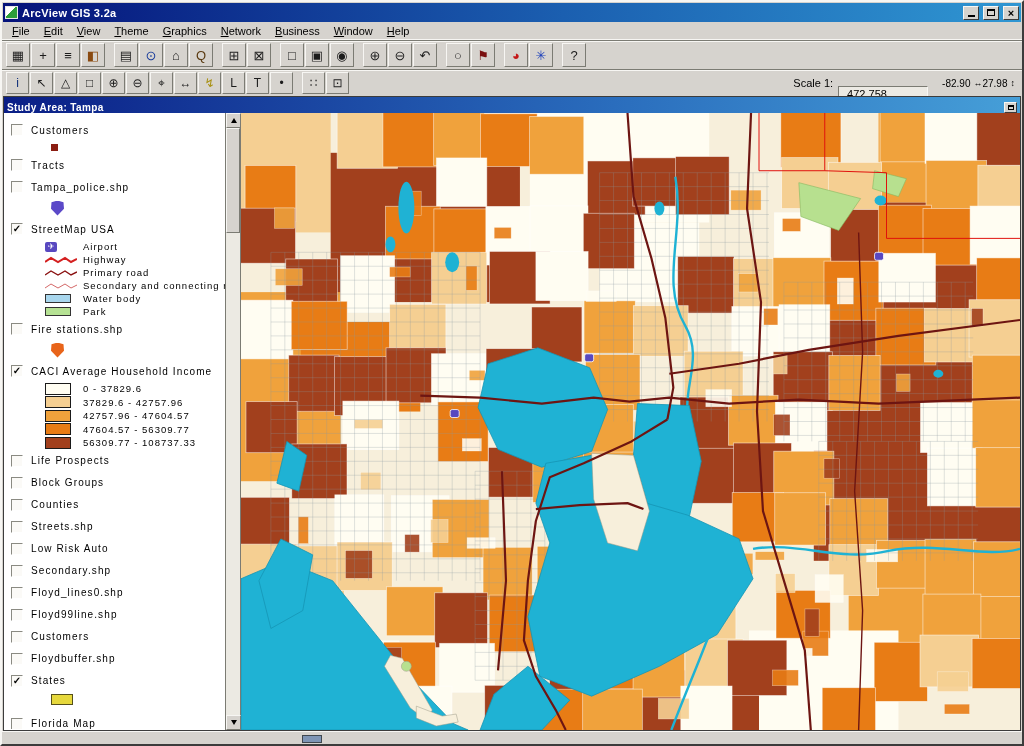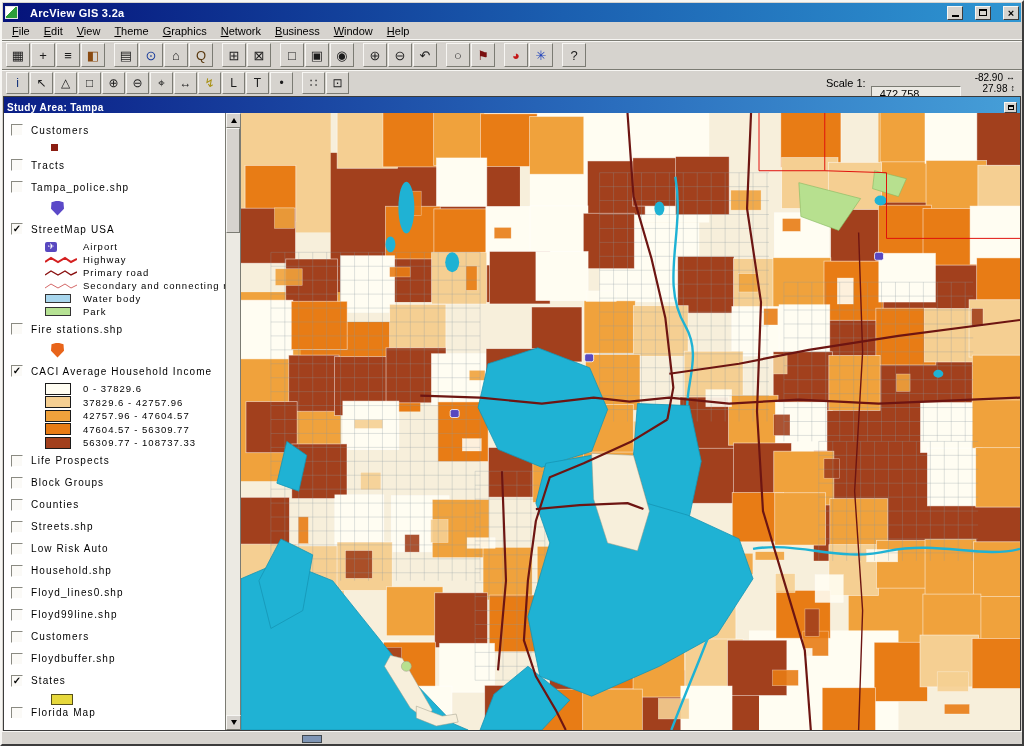--- a/index.html
+++ b/index.html
@@ -6,21 +6,21 @@
   html,body { width:1024px; height:746px; overflow:hidden; background:#000; }
   body { font-family:"Liberation Sans", sans-serif; }
   :root{
     --chrome:#d6d3ce; --hi:#f7f6f3; --lo:#7b7b73; --dk:#3c3c3c;
   }
   .app{ width:1024px; height:746px; background:var(--chrome);
         border:2px solid; border-color:var(--hi) var(--dk) var(--dk) var(--hi);
         display:flex; flex-direction:column; }
 
   
-  .titlebar{ height:19px; margin:1px 1px 0 1px; padding:0 2px; display:flex; align-items:center; gap:12px;
+  .titlebar{ height:19px; margin:1px 1px 0 1px; padding:0 2px; display:flex; align-items:center; gap:4px;
              background:linear-gradient(90deg,#05127a 0%,#1b5fb0 55%,#2f96d2 100%); }
   .app-icon{ width:13px; height:13px; background:linear-gradient(135deg,#ffffff 0 45%,#2d9e3a 45% 100%);
              border:1px solid #e8e8e8; flex:none; }
   .title-text{ flex:1; color:#fff; font-size:11px; font-weight:bold; letter-spacing:.3px; white-space:nowrap; }
   .winbtn{ width:16px; height:14px; background:var(--chrome); border:1px solid;
            border-color:var(--hi) var(--dk) var(--dk) var(--hi);
            display:flex; align-items:center; justify-content:center; padding:0; flex:none; }
   .g-min{ width:7px; height:2px; background:#000; margin-top:7px; }
   .g-max{ width:8px; height:7px; border:1px solid #000; border-top-width:2px; }
   .g-close{ font-size:11px; font-weight:bold; line-height:10px; color:#000; }
@@ -40,42 +40,42 @@
            border-color:var(--hi) var(--lo) var(--lo) var(--hi);
            display:flex; align-items:center; justify-content:center;
            font-size:13px; line-height:1; color:#1c1c1c; padding:0; margin-right:1px; flex:none; }
   .row2 .tb-btn{ width:23px; height:22px; font-size:12px; }
   .tb-gap{ width:8px; flex:none; }
   .tb-spacer{ flex:1; }
   .scale-area{ display:flex; align-items:center; gap:5px; font-size:11px; color:#000; }
   .scale-box{ width:90px; height:17px; background:#eceae4; border:1px solid;
               border-color:var(--lo) var(--hi) var(--hi) var(--lo);
               font-size:11px; padding:1px 8px;margin-top:22px; }
-  .coords{ display:flex; flex-direction:column; align-items:flex-end; margin:0 3px 0 14px;
+  .coords{ display:flex; flex-direction:row; align-items:flex-end; margin:0 3px 0 14px;
            font-size:10px; line-height:11px; color:#000; }
   .coord-line{ display:flex; align-items:center; gap:3px; }
   .coord-arrow{ font-size:9px; }
 
   
   .doc-window{ flex:1; margin:0 1px; border:1px solid var(--dk); display:flex; flex-direction:column;
                min-height:0; background:#fff; }
   .doc-titlebar{ height:16px; background:linear-gradient(90deg,#0a1e86 0%,#2a6dbd 60%,#469fd8 100%);
                  display:flex; align-items:flex-end; padding:0 3px; flex:none; }
   .doc-title{ flex:1; color:#fff; font-size:10px; font-weight:bold; letter-spacing:.4px; }
   .doc-btn{ width:13px; height:11px; background:var(--chrome); border:1px solid;
             border-color:var(--hi) var(--dk) var(--dk) var(--hi);
             display:flex; align-items:center; justify-content:center; padding:0; }
   .g-restore{ width:6px; height:5px; border:1px solid #000; border-top-width:2px; }
   .doc-body{ flex:1; display:flex; min-height:0; }
 
   
   .toc{ width:237px; flex:none; display:flex; border-right:1px solid var(--lo); background:#fff; }
   .toc-items{ flex:1; overflow:hidden; padding:6px 0 0 7px; }
   .toc-row{ height:22px; display:flex; align-items:center; gap:8px; }
-  .toc-row.partial{ height:11px; overflow:hidden; align-items:flex-start; }
+  .toc-row.partial{ height:11px; overflow:hidden; align-items:flex-start;margin-top:11px; }
   .toc-check{ width:12px; height:12px; background:#fbfaf7; border:1px solid;
               border-color:#8a8a82 #ffffff #ffffff #8a8a82; font-size:10px; line-height:10px;
               text-align:center; font-weight:bold; color:#000; flex:none; }
   .toc-label{ font-size:10px; letter-spacing:1.1px; white-space:nowrap; color:#000; overflow:hidden; }
   .toc-symrow{ padding-left:40px; display:flex; align-items:center; }
   .toc-symrow.pt{ height:13px; } .toc-symrow.sh{ height:20px; } .toc-symrow.sw{ height:15px; }
   .toc-child,.toc-class{ padding-left:34px; height:13px; display:flex; align-items:center; }
   .symwrap{ width:38px; display:flex; align-items:center; flex:none; }
   .toc-sublabel{ font-size:9.5px; letter-spacing:1px; white-space:nowrap; overflow:hidden; color:#000; }
   .toc-class{ height:13.5px; }
@@ -413,21 +413,21 @@
             <div class="toc-row">
               <div class="toc-check"></div>
               <span class="toc-label">Streets.shp</span>
             </div>
             <div class="toc-row">
               <div class="toc-check"></div>
               <span class="toc-label">Low Risk Auto</span>
             </div>
             <div class="toc-row">
               <div class="toc-check"></div>
-              <span class="toc-label">Household.shp</span>
+              <span class="toc-label">Secondary.shp</span>
             </div>
             <div class="toc-row">
               <div class="toc-check"></div>
               <span class="toc-label">Floyd_lines0.shp</span>
             </div>
             <div class="toc-row">
               <div class="toc-check"></div>
               <span class="toc-label">Floyd99line.shp</span>
             </div>
             <div class="toc-row">

